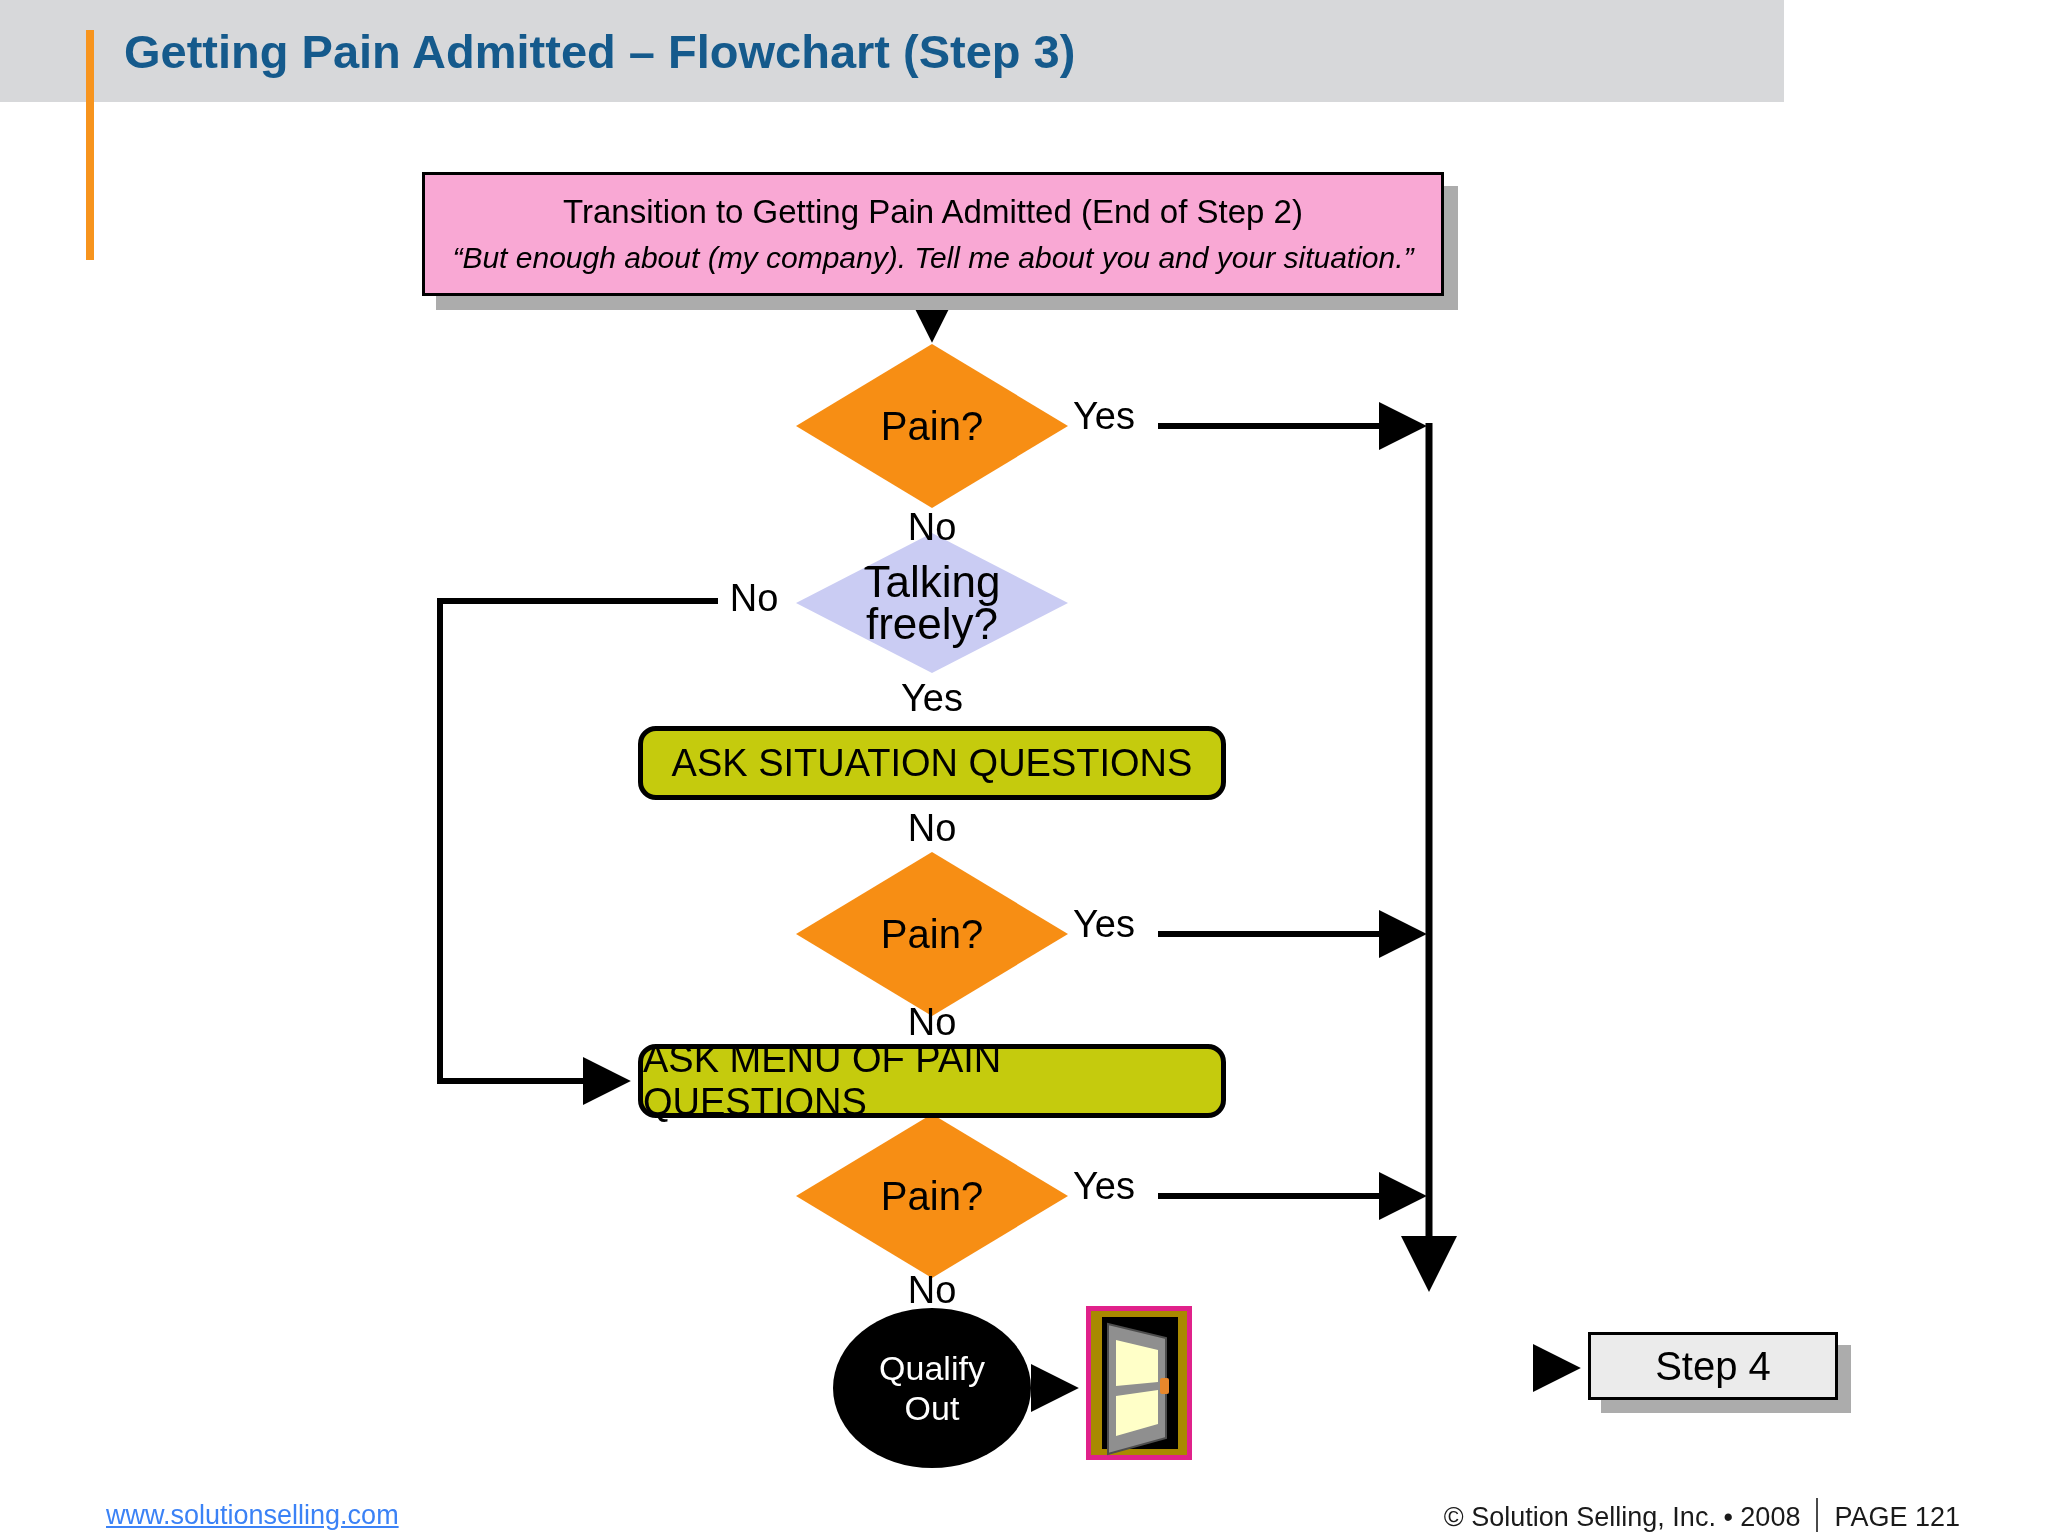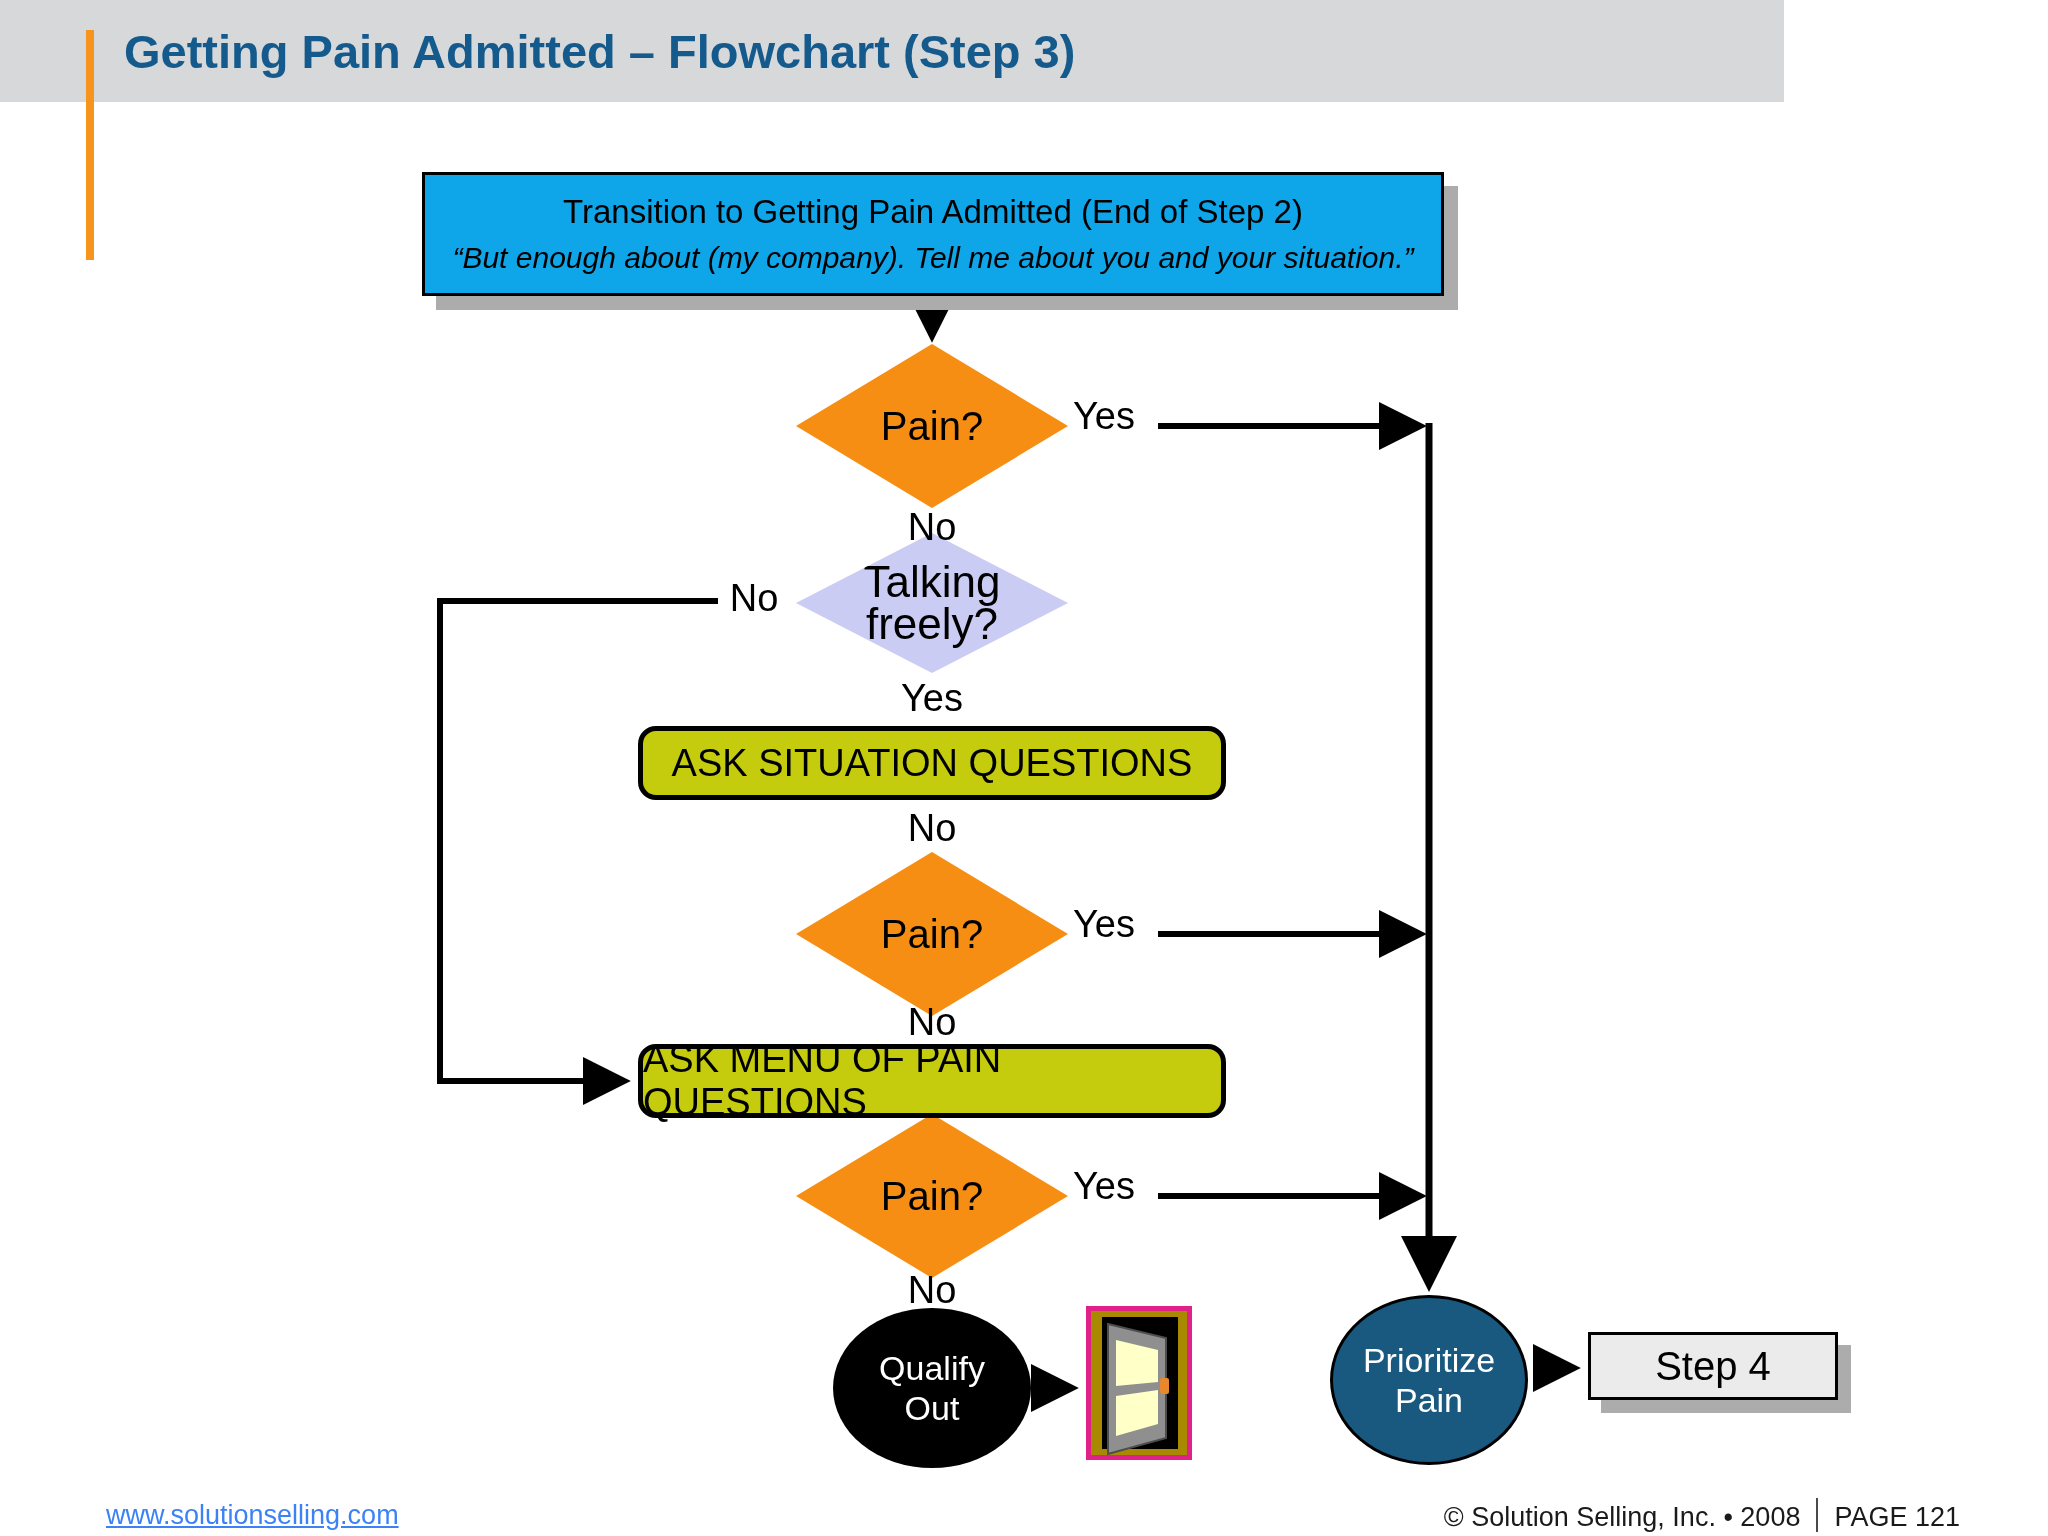--- a/index.html
+++ b/index.html
@@ -20,21 +20,21 @@
   }
   .accent-bar {
     position:absolute; left:86px; top:30px; width:8px; height:230px;
     background:#f7941d;
   }
   
   svg.connectors { position:absolute; left:0; top:0; width:2048px; height:1536px; }
   
   .transition-box {
     position:absolute; left:422px; top:172px; width:1022px; height:124px;
-    background:#0ea5e9; border:3px solid #000;
+    background:#f9a8d4; border:3px solid #000;
     box-shadow:14px 14px 0 #acacac;
     display:flex; flex-direction:column; align-items:center; justify-content:center;
     gap:10px; text-align:center;
   }
   .transition-title { font-size:33px; }
   .transition-quote { font-size:30px; font-style:italic; }
   
   .diamond {
     position:absolute; display:flex; align-items:center; justify-content:center;
     clip-path:polygon(50% 0, 100% 50%, 50% 100%, 0 50%);
@@ -159,24 +159,20 @@
   <svg class="door" viewBox="0 0 106 154">
     <rect x="0" y="0" width="106" height="154" fill="#e0218a"></rect>
     <rect x="5" y="5" width="96" height="144" fill="#a98900"></rect>
     <rect x="16" y="11" width="76" height="132" fill="#000000"></rect>
     <polygon points="22,18 80,32 80,132 22,148" fill="#8f8f8f" stroke="#4d4d4d" stroke-width="2"></polygon>
     <polygon points="30,34 72,44 72,76 30,80" fill="#ffffc8"></polygon>
     <polygon points="30,90 72,84 72,118 30,130" fill="#ffffc8"></polygon>
     <rect x="74" y="72" width="9" height="16" rx="2" fill="#e8872b"></rect>
   </svg>
 
-  <div class="terminal prioritize">
-    <span>Prioritize</span>
-    <span>Pain</span>
-  </div>
 
   <div class="step4-box">
     <span>Step 4</span>
   </div>
 
   <a class="footer-link">www.solutionselling.com</a>
   <div class="footer-right">
     <span>© Solution Selling, Inc. • 2008</span>
     <span class="footer-divider"></span>
     <span>PAGE 121</span>

